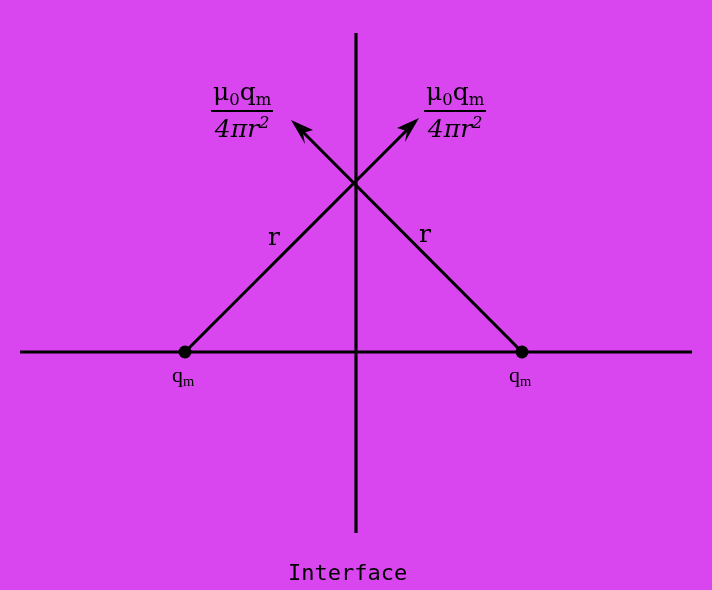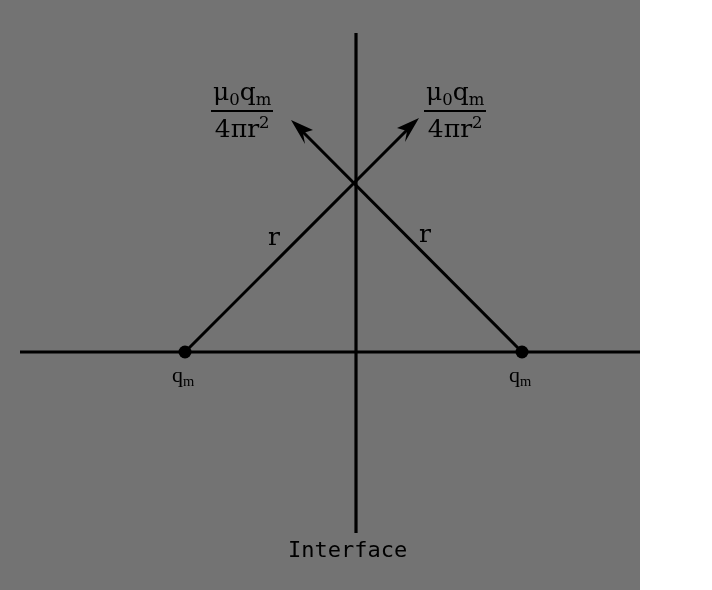--- a/index.html
+++ b/index.html
@@ -7,23 +7,23 @@
     margin: 0;
     padding: 0;
     background: #ffffff;
   }
   body {
     font-family: "Liberation Serif", serif;
     color: #000000;
   }
   #stage {
     position: relative;
-    width: 640px;
+    width: 712px;
     height: 590px;
-    background: #737373;
+    background: #d946ef;
     overflow: hidden;
   }
   #diagram-svg {
     position: absolute;
     left: 0;
     top: 0;
     width: 712px;
     height: 590px;
     display: block;
   }
@@ -43,20 +43,21 @@
     line-height: 1.12;
   }
   .fraction .numer {
     display: block;
     border-bottom: 2px solid #000000;
     padding: 0 2px 1px 2px;
   }
   .fraction .denom {
     display: block;
     padding: 2px 2px 0 2px;
+    font-style: italic;
   }
   .sub {
     font-size: 0.66em;
     vertical-align: -0.28em;
   }
   .sup {
     font-size: 0.66em;
     vertical-align: 0.52em;
   }
 
@@ -115,15 +116,15 @@
   </div>
 
   <div class="label r-label" style="left:268px; top:224px;">r</div>
 
   <div class="label r-label" style="left:419px; top:221px;">r</div>
 
   <div class="label charge-label" style="left:172px; top:364px;"><span>q</span><span class="sub">m</span></div>
 
   <div class="label charge-label" style="left:509px; top:364px;"><span>q</span><span class="sub">m</span></div>
 
-  <div class="label interface-caption" style="left:288px; top:539px;">Interface</div>
+  <div class="label interface-caption" style="left:288px; top:562px;">Interface</div>
 
 </div>
 
 </body></html>

